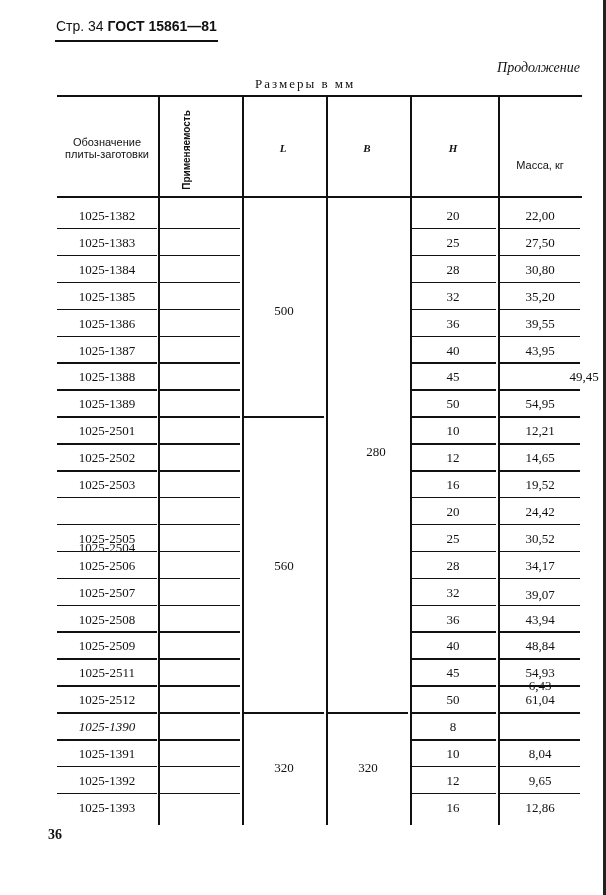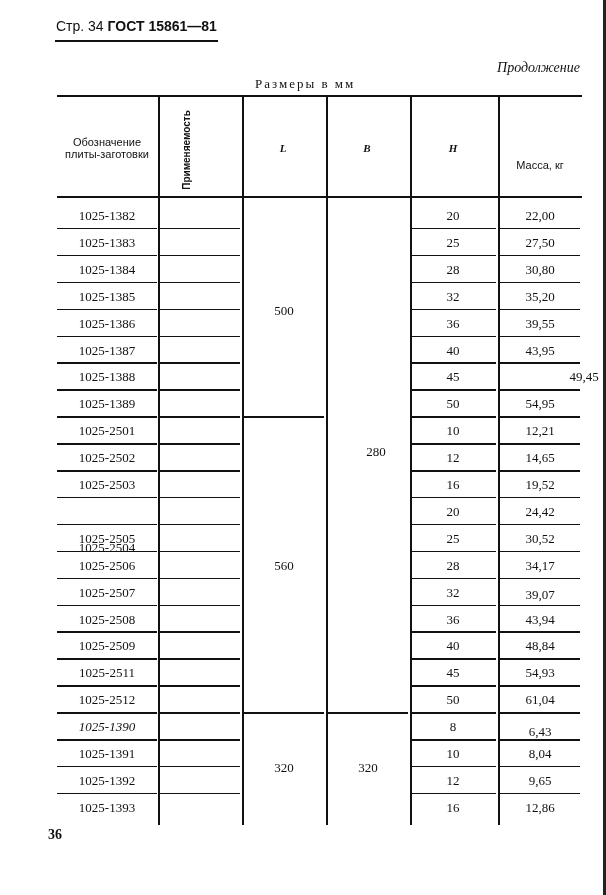--- a/index.html
+++ b/index.html
@@ -173,21 +173,21 @@
     <div class="rule" style="left: 500px; top: 685.2px; width: 80px;"></div>
     <div class="cell" style="left: 57px; top: 692.2px; width: 100px;">1025-2512</div>
     <div class="cell" style="left: 410px; top: 692.2px; width: 86px;">50</div>
     <div class="cell" style="left: 498px; top: 692.2px; width: 84px;">61,04</div>
     <div class="rule" style="left: 57px; top: 712.1px; width: 100px;"></div>
     <div class="rule" style="left: 160px; top: 712.1px; width: 80px;"></div>
     <div class="rule" style="left: 412px; top: 712.1px; width: 84px;"></div>
     <div class="rule" style="left: 500px; top: 712.1px; width: 80px;"></div>
     <div class="cell" style="left: 57px; top: 719.1px; width: 100px; font-style: italic;">1025-1390</div>
     <div class="cell" style="left: 410px; top: 719.1px; width: 86px;">8</div>
-    <div class="cell" style="left: 498px; top: 724px; width: 84px;">6,43</div>
+    <div class="cell" style="left: 498px; top: 678px; width: 84px;">6,43</div>
     <div class="rule" style="left: 57px; top: 739px; width: 100px;"></div>
     <div class="rule" style="left: 160px; top: 739px; width: 80px;"></div>
     <div class="rule" style="left: 412px; top: 739px; width: 84px;"></div>
     <div class="rule" style="left: 500px; top: 739px; width: 80px;"></div>
     <div class="cell" style="left: 57px; top: 746px; width: 100px;">1025-1391</div>
     <div class="cell" style="left: 410px; top: 746px; width: 86px;">10</div>
     <div class="cell" style="left: 498px; top: 746px; width: 84px;">8,04</div>
     <div class="rule" style="left: 57px; top: 765.9px; width: 100px;"></div>
     <div class="rule" style="left: 160px; top: 765.9px; width: 80px;"></div>
     <div class="rule" style="left: 412px; top: 765.9px; width: 84px;"></div>

